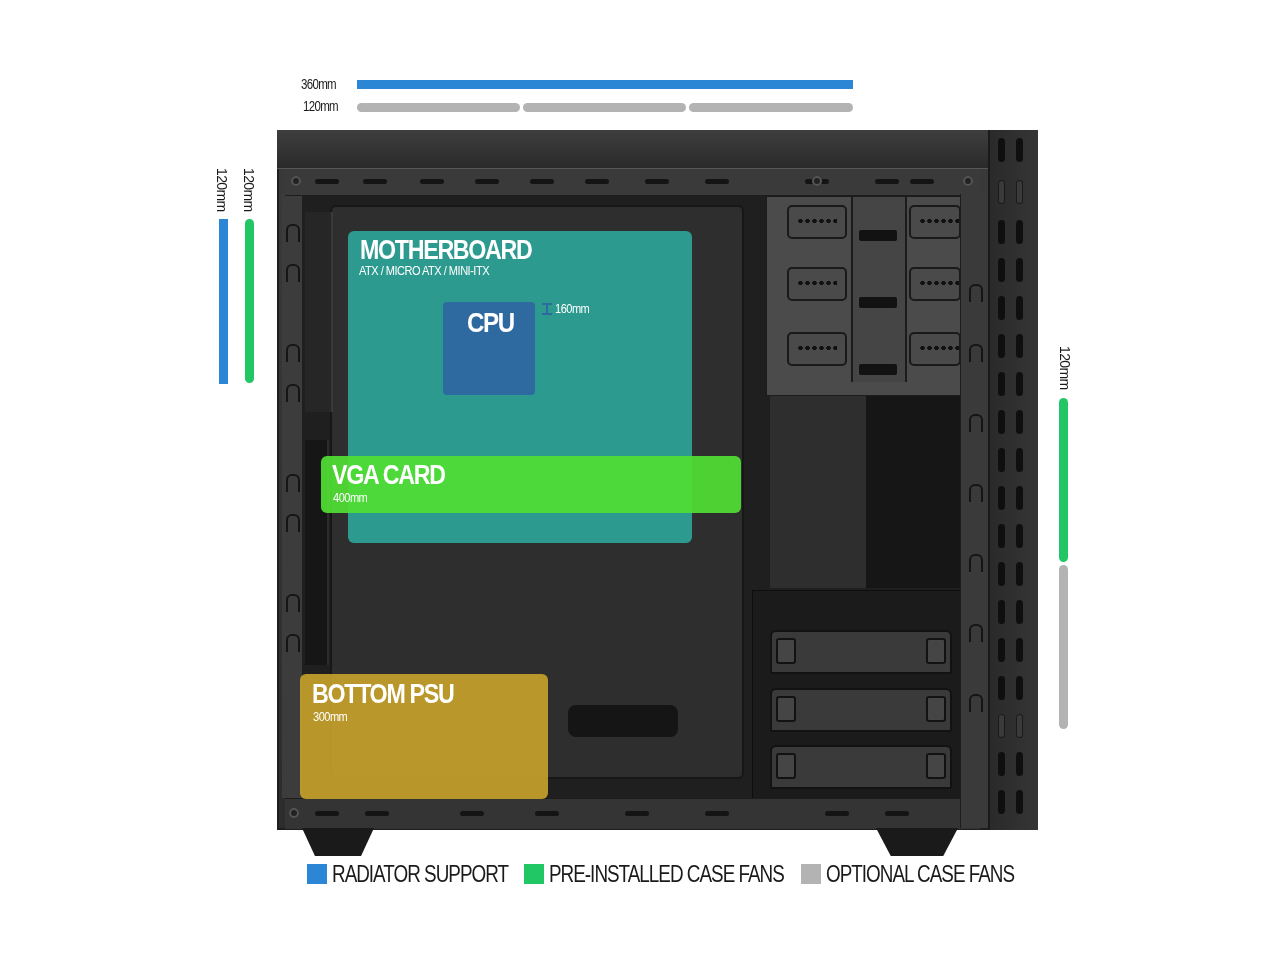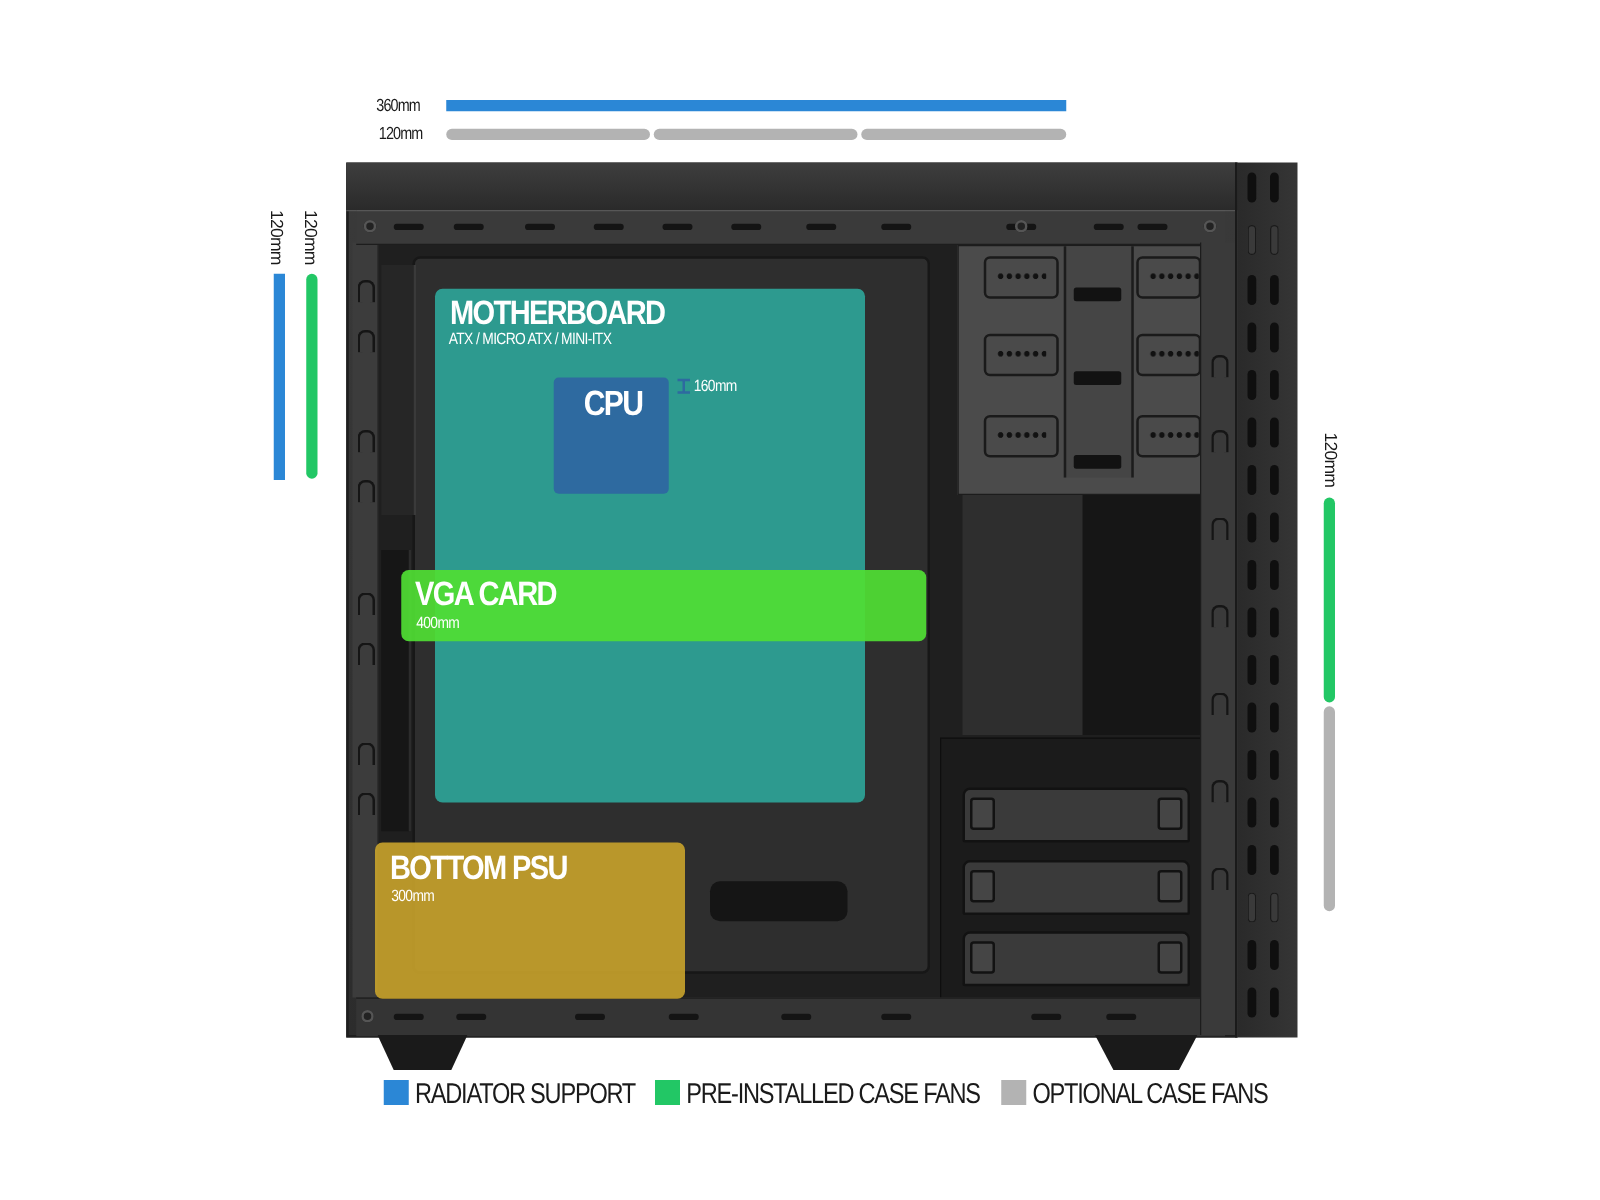--- a/index.html
+++ b/index.html
@@ -50,21 +50,21 @@
   
   .hdd-cage { position: absolute; left: 752px; top: 590px; width: 208px; height: 208px; background: #1b1b1b; border: 1px solid #0e0e0e; }
   .hdd-tray { position: absolute; left: 770px; width: 178px; height: 40px; background: #3a3a3a; border: 2px solid #121212; border-radius: 6px 6px 2px 2px; }
   .hdd-latch { position: absolute; top: 6px; width: 16px; height: 22px; border: 2px solid #121212; background: #454545; border-radius: 3px; }
 
   
   .foot { position: absolute; top: 828px; width: 72px; height: 28px; background: #1a1a1a; clip-path: polygon(0 0, 100% 0, 82% 100%, 18% 100%); }
 
   
   .overlay { position: absolute; border-radius: 6px; }
-  .mb-overlay { left: 348px; top: 231px; width: 344px; height: 411px; background: rgba(45, 172, 160, 0.86); }
+  .mb-overlay { left: 348px; top: 231px; width: 344px; height: 312px; background: rgba(45, 172, 160, 0.86); }
   .cpu-box { left: 443px; top: 302px; width: 92px; height: 93px; background: #2e6aa0; border-radius: 4px; }
   .vga-overlay { left: 321px; top: 456px; width: 420px; height: 57px; background: rgba(80, 222, 52, 0.93); }
   .psu-overlay { left: 300px; top: 674px; width: 248px; height: 125px; background: rgba(201, 163, 43, 0.9); }
 
   .ov-title {
     position: absolute; color: #ffffff; font-family: "Liberation Sans", sans-serif; font-weight: bold;
     font-size: 27px; letter-spacing: -1.5px; transform: scaleX(0.86); transform-origin: left top; line-height: 1;
   }
   .ov-sub {
     position: absolute; color: #ffffff; font-family: "Liberation Sans", sans-serif; font-size: 13px;

